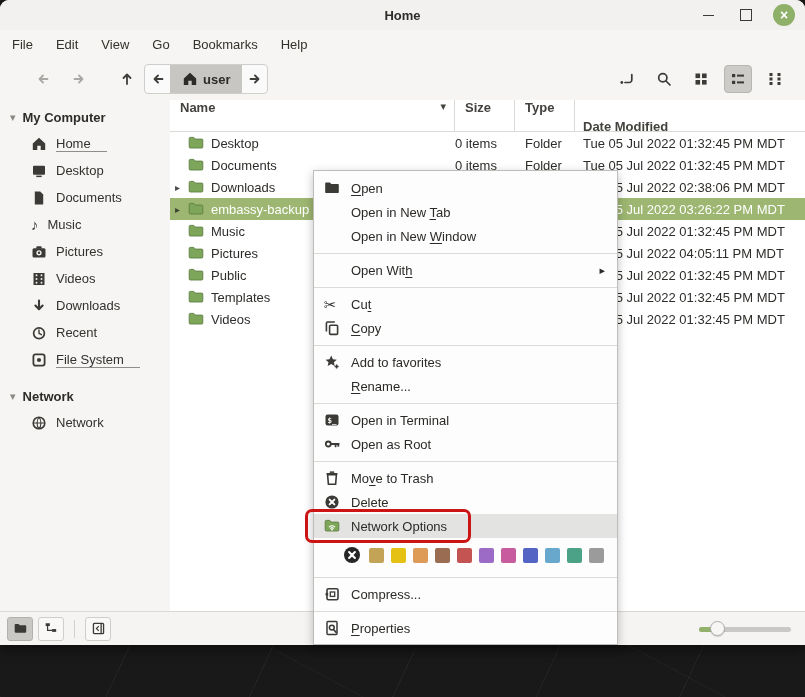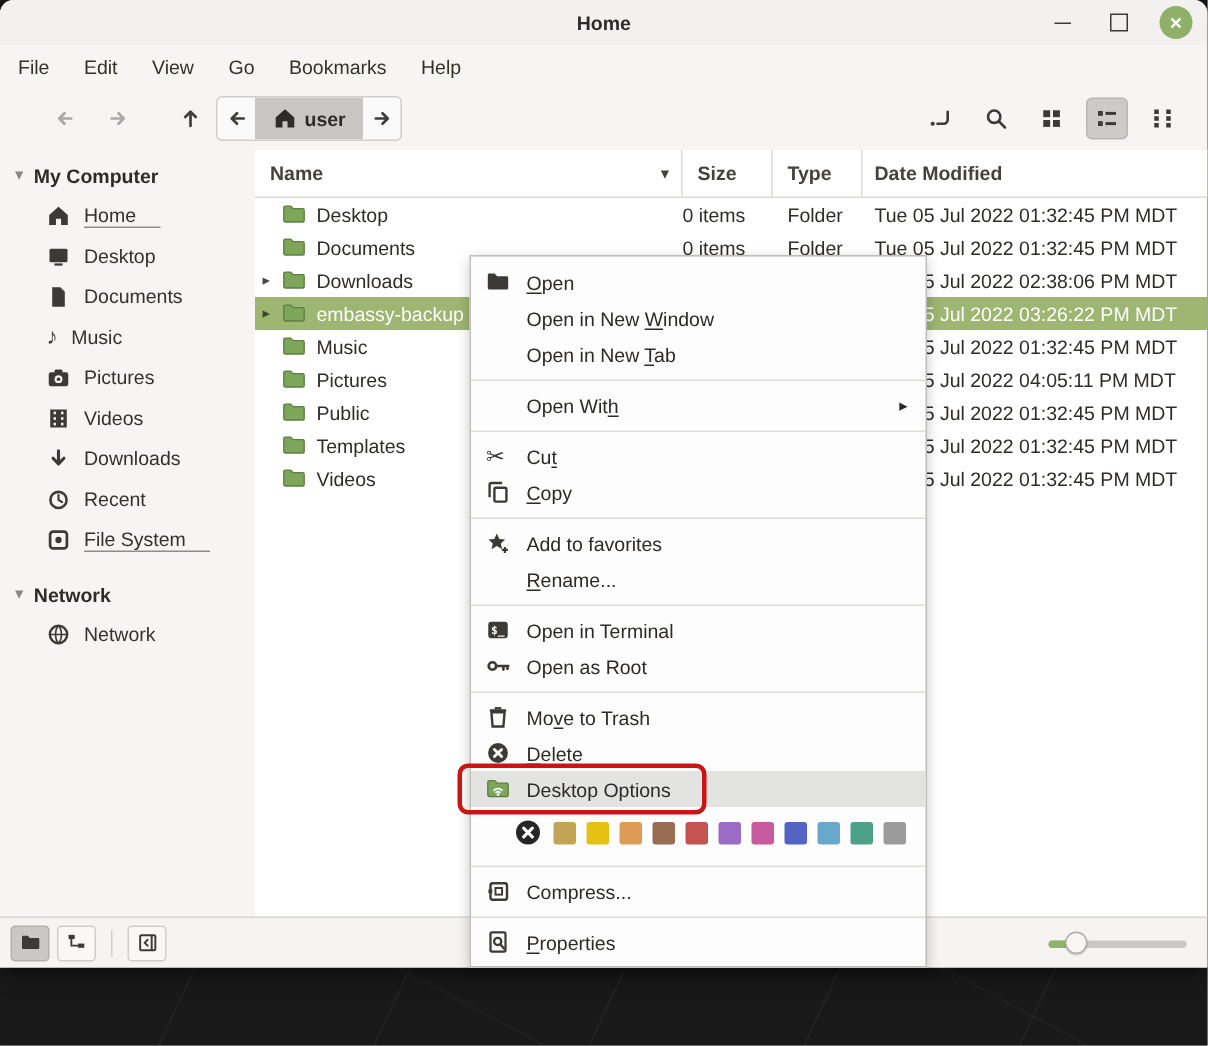--- a/index.html
+++ b/index.html
@@ -52,26 +52,26 @@
   .sidebar{width:170px;background:#f6f5f3;overflow:hidden;padding-top:4px;box-sizing:border-box;}
   .sb-section-header{display:flex;align-items:center;height:26px;padding-left:10px;gap:7px;
     font-size:13px;font-weight:bold;color:#2e2c29;}
   .sb-item{display:flex;align-items:center;height:27px;padding-left:31px;gap:9px;font-size:13px;color:#33312e;}
   .sb-label.u{border-bottom:1px solid #8f8d89;padding-right:16px;}
   .sb-gap{height:10px;}
   .expander{color:#8a8884;font-size:11px;line-height:1;}
   
   .filearea{flex:1;background:#fff;display:flex;flex-direction:column;position:relative;}
   .fl-header{display:flex;height:31px;border-bottom:1px solid #dbdad7;background:#fff;}
-  .fl-hcell{display:flex;align-items:center;font-size:13px;font-weight:bold;color:#44423e;
+  .fl-hcell{display:flex;align-items:flex-start;font-size:13px;font-weight:bold;color:#44423e;
     border-right:1px solid #dbdad7;box-sizing:border-box;position:relative;}
   .h-name{width:285px;padding-left:10px;}
   .h-size{width:60px;padding-left:10px;}
   .h-type{width:60px;padding-left:10px;}
-  .h-date{flex:1;padding-left:8px;border-right:none;}
+  .h-date{flex:1;padding-left:8px;border-right:none;margin-top:19px;}
   .sort-arrow{position:absolute;right:8px;color:#44423e;font-size:11px;}
   .fl-row{display:flex;height:22px;align-items:center;font-size:13px;color:#2f2d2a;}
   .fl-row.selected{background:var(--sel);color:#fff;}
   .cell-name{width:285px;display:flex;align-items:center;box-sizing:border-box;padding-left:5px;}
   .row-expander{width:13px;font-size:10px;color:#4c4a46;text-align:left;}
   .fl-row.selected .row-expander{color:#3e4733;}
   .row-icon{width:16px;height:16px;margin-right:7px;display:inline-flex;}
   .cell-size{width:60px;text-align:left;box-sizing:border-box;padding-right:8px;}
   .cell-type{width:60px;box-sizing:border-box;padding-left:10px;}
   .cell-date{flex:1;box-sizing:border-box;padding-left:8px;white-space:nowrap;}
@@ -527,25 +527,25 @@
       <div class="cm-item">
         <span class="cm-icon">
           <svg width="16" height="16" viewBox="0 0 16 16" xmlns="http://www.w3.org/2000/svg">
             <path d="M1.2 3.4c0-.6.4-1 1-1h3.6l1.6 1.7h6.4c.6 0 1 .4 1 1v6.9c0 .6-.4 1-1 1H2.2c-.6 0-1-.4-1-1Z" fill="#3b3a37"></path>
           </svg>
         </span>
         <span class="cm-label"><u>O</u>pen</span>
       </div>
       <div class="cm-item">
         <span class="cm-icon"></span>
+        <span class="cm-label">Open in New <u>T</u>ab</span>
+      </div>
+      <div class="cm-item">
+        <span class="cm-icon"></span>
         <span class="cm-label">Open in New <u>W</u>indow</span>
-      </div>
-      <div class="cm-item">
-        <span class="cm-icon"></span>
-        <span class="cm-label">Open in New <u>T</u>ab</span>
       </div>
       <div class="cm-sep"></div>
       <div class="cm-item">
         <span class="cm-icon"></span>
         <span class="cm-label">Open Wit<u>h</u></span>
         <span class="submenu-arrow">▸</span>
       </div>
       <div class="cm-sep"></div>
       <div class="cm-item">
         <span class="cm-icon">
@@ -617,21 +617,21 @@
       </div>
       <div class="cm-item highlighted">
         <span class="cm-icon">
           <svg width="16" height="16" viewBox="0 0 16 16" xmlns="http://www.w3.org/2000/svg">
             <path d="M1.2 3.4c0-.6.4-1 1-1h3.6l1.6 1.7h6.4c.6 0 1 .4 1 1v6.9c0 .6-.4 1-1 1H2.2c-.6 0-1-.4-1-1Z" fill="#7da65a" stroke="#5d7f42" stroke-width="0.9"></path>
             <path d="M5.3 8.9a3.8 3.8 0 0 1 5.4 0" stroke="#fff" stroke-width="1.1" fill="none" stroke-linecap="round"></path>
             <path d="M6.7 10.3a1.9 1.9 0 0 1 2.6 0" stroke="#fff" stroke-width="1.1" fill="none" stroke-linecap="round"></path>
             <circle cx="8" cy="11.7" r="0.9" fill="#fff"></circle>
           </svg>
         </span>
-        <span class="cm-label">Desktop Options</span>
+        <span class="cm-label">Network Options</span>
         <div class="red-annotation" style="border-color: rgb(204, 20, 20);"></div>
       </div>
       <div class="cm-colors">
         <span class="clear-swatch">
           <svg width="18" height="18" viewBox="0 0 18 18">
             <circle cx="9" cy="9" r="8" fill="#262626"></circle>
             <path d="M6.1 6.1l5.8 5.8M11.9 6.1l-5.8 5.8" stroke="#fff" stroke-width="2.1" stroke-linecap="round"></path>
           </svg>
         </span>
         <span class="swatch" style="background: rgb(195, 163, 85);"></span>

